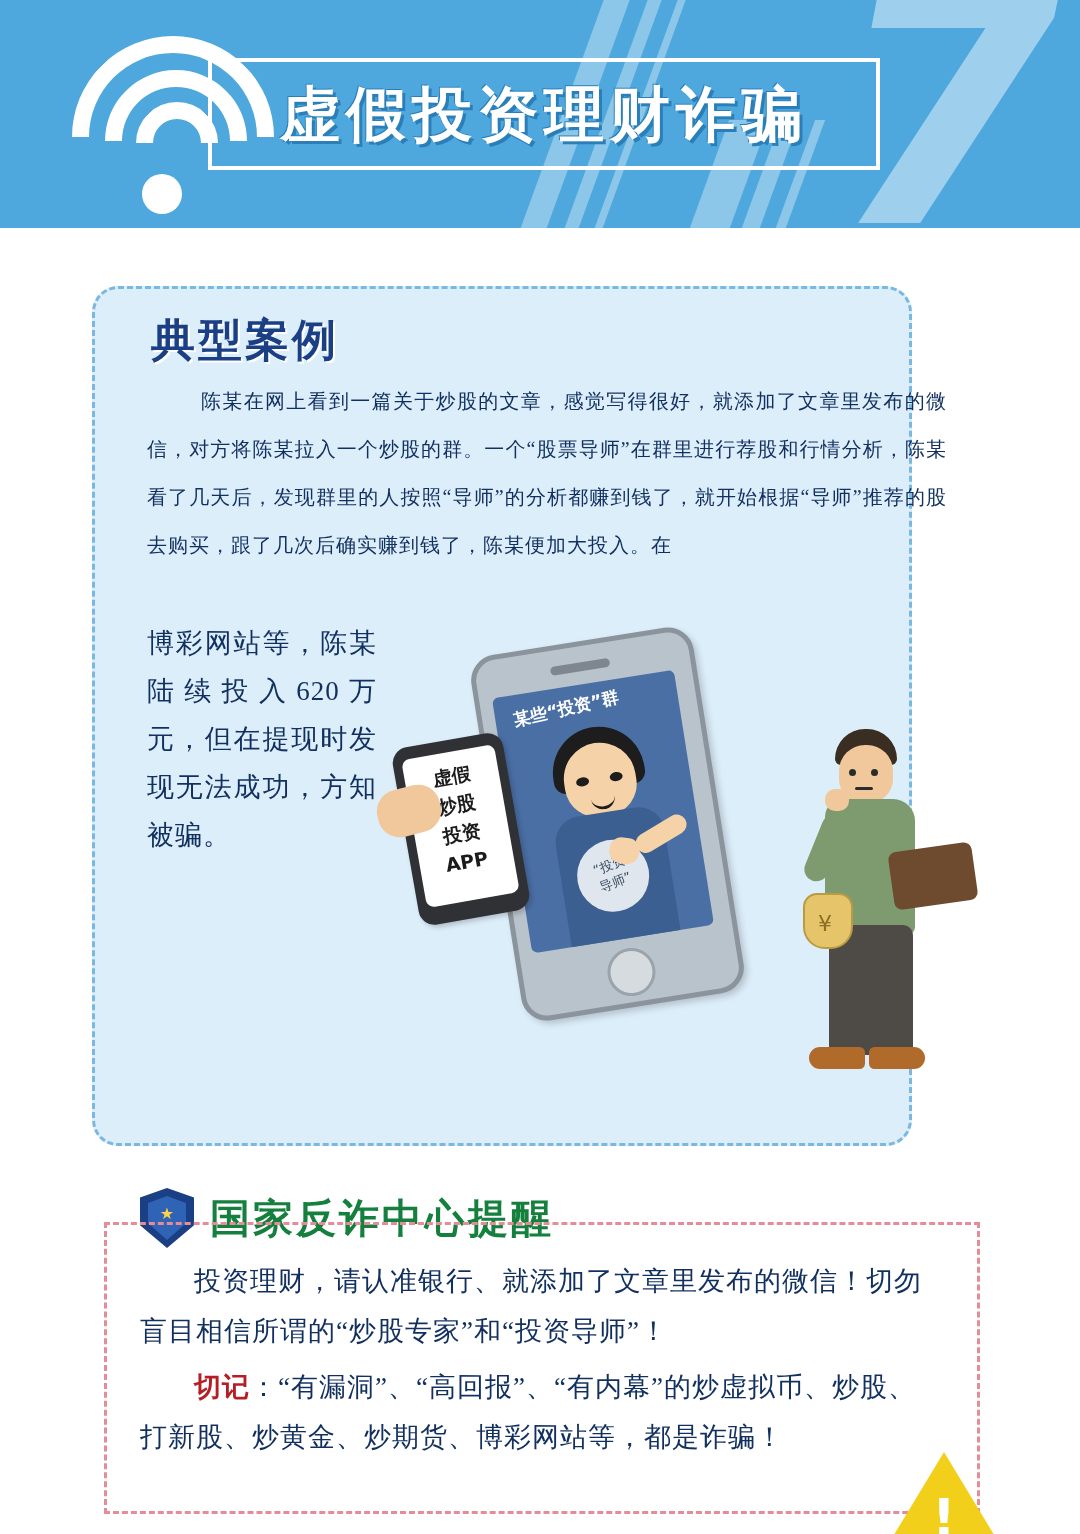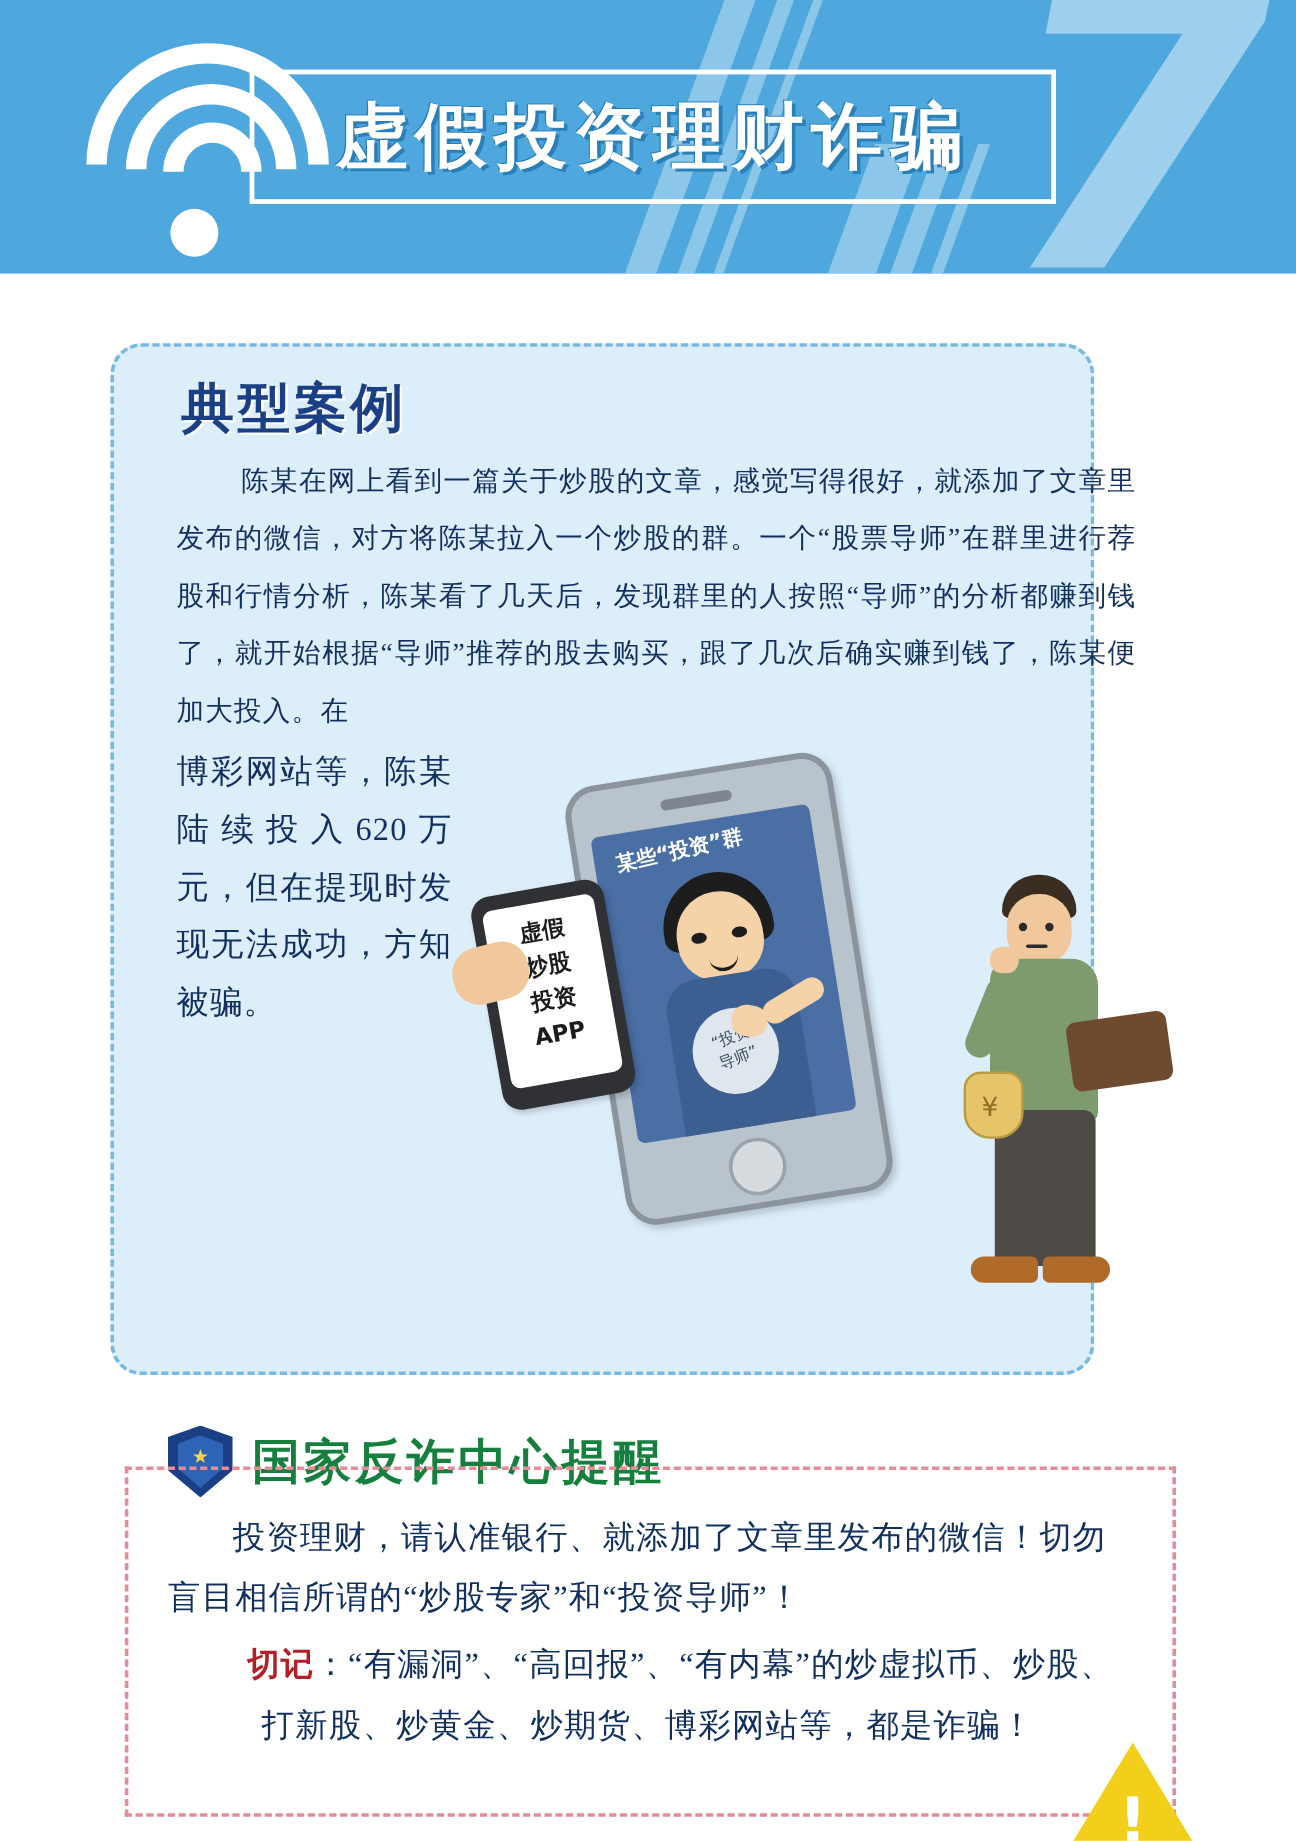--- a/index.html
+++ b/index.html
@@ -117,21 +117,21 @@
     font-weight: bold;
     letter-spacing: 3px;
     color: #1b3f84;
     text-shadow: 2px 2px 0 #ffffff;
   }
   .case-text {
     position: absolute;
     left: 52px;
     top: 88px;
     width: 800px;
-    font-size: 23px;
+    font-size: 20px;
     line-height: 48px;
     color: #12305f;
     text-align: justify;
     text-indent: 54px;
     letter-spacing: 1px;
   }
   
   .case-text-tail {
     position: absolute;
     left: 52px;
@@ -302,21 +302,21 @@
     position: absolute;
     left: 140px;
     top: 1256px;
     width: 800px;
     font-size: 27px;
     line-height: 50px;
     color: #12305f;
     letter-spacing: 1px;
   }
   .tip-p { text-indent: 54px; }
-  .tip-p2 { text-indent: 54px; margin-top: 6px; text-align: center; }
+  .tip-p2 { text-indent: 54px; margin-top: 6px; }
   .tip-strong { color:#b31f24; font-family:"DejaVu Sans", sans-serif; font-weight:bold; }
 
   .warn {
     position: absolute;
     left: 886px; top: 1452px;
     width: 0; height: 0;
     border-left: 58px solid transparent;
     border-right: 58px solid transparent;
     border-bottom: 96px solid #f2cf1b;
   }

